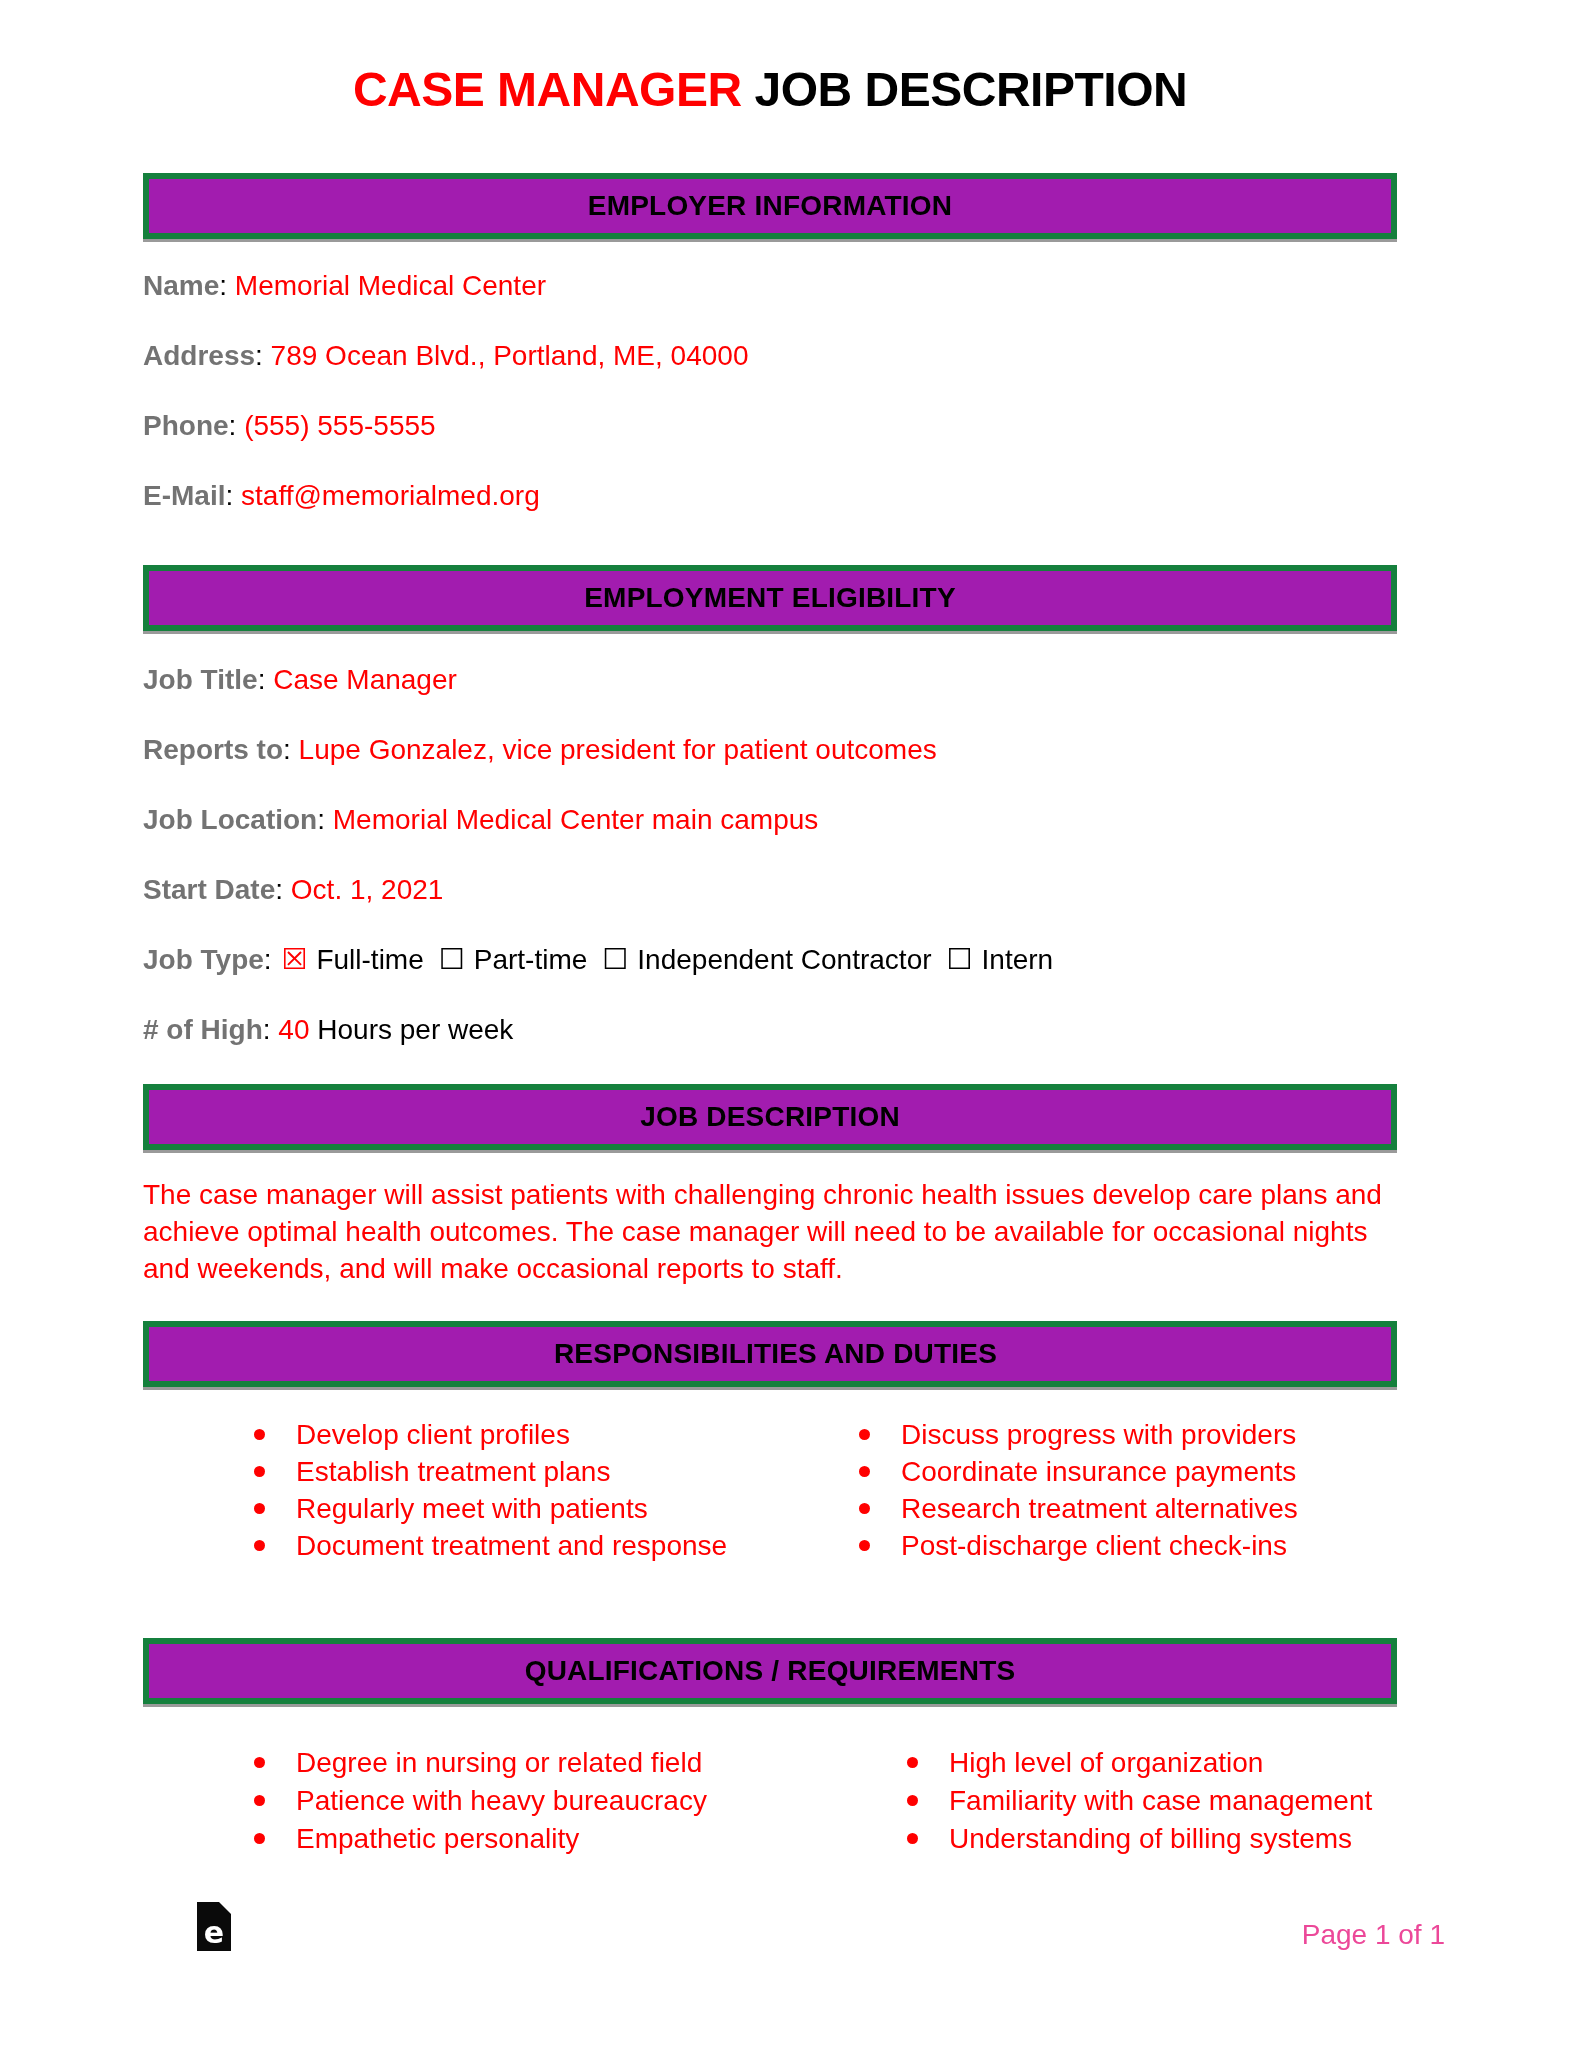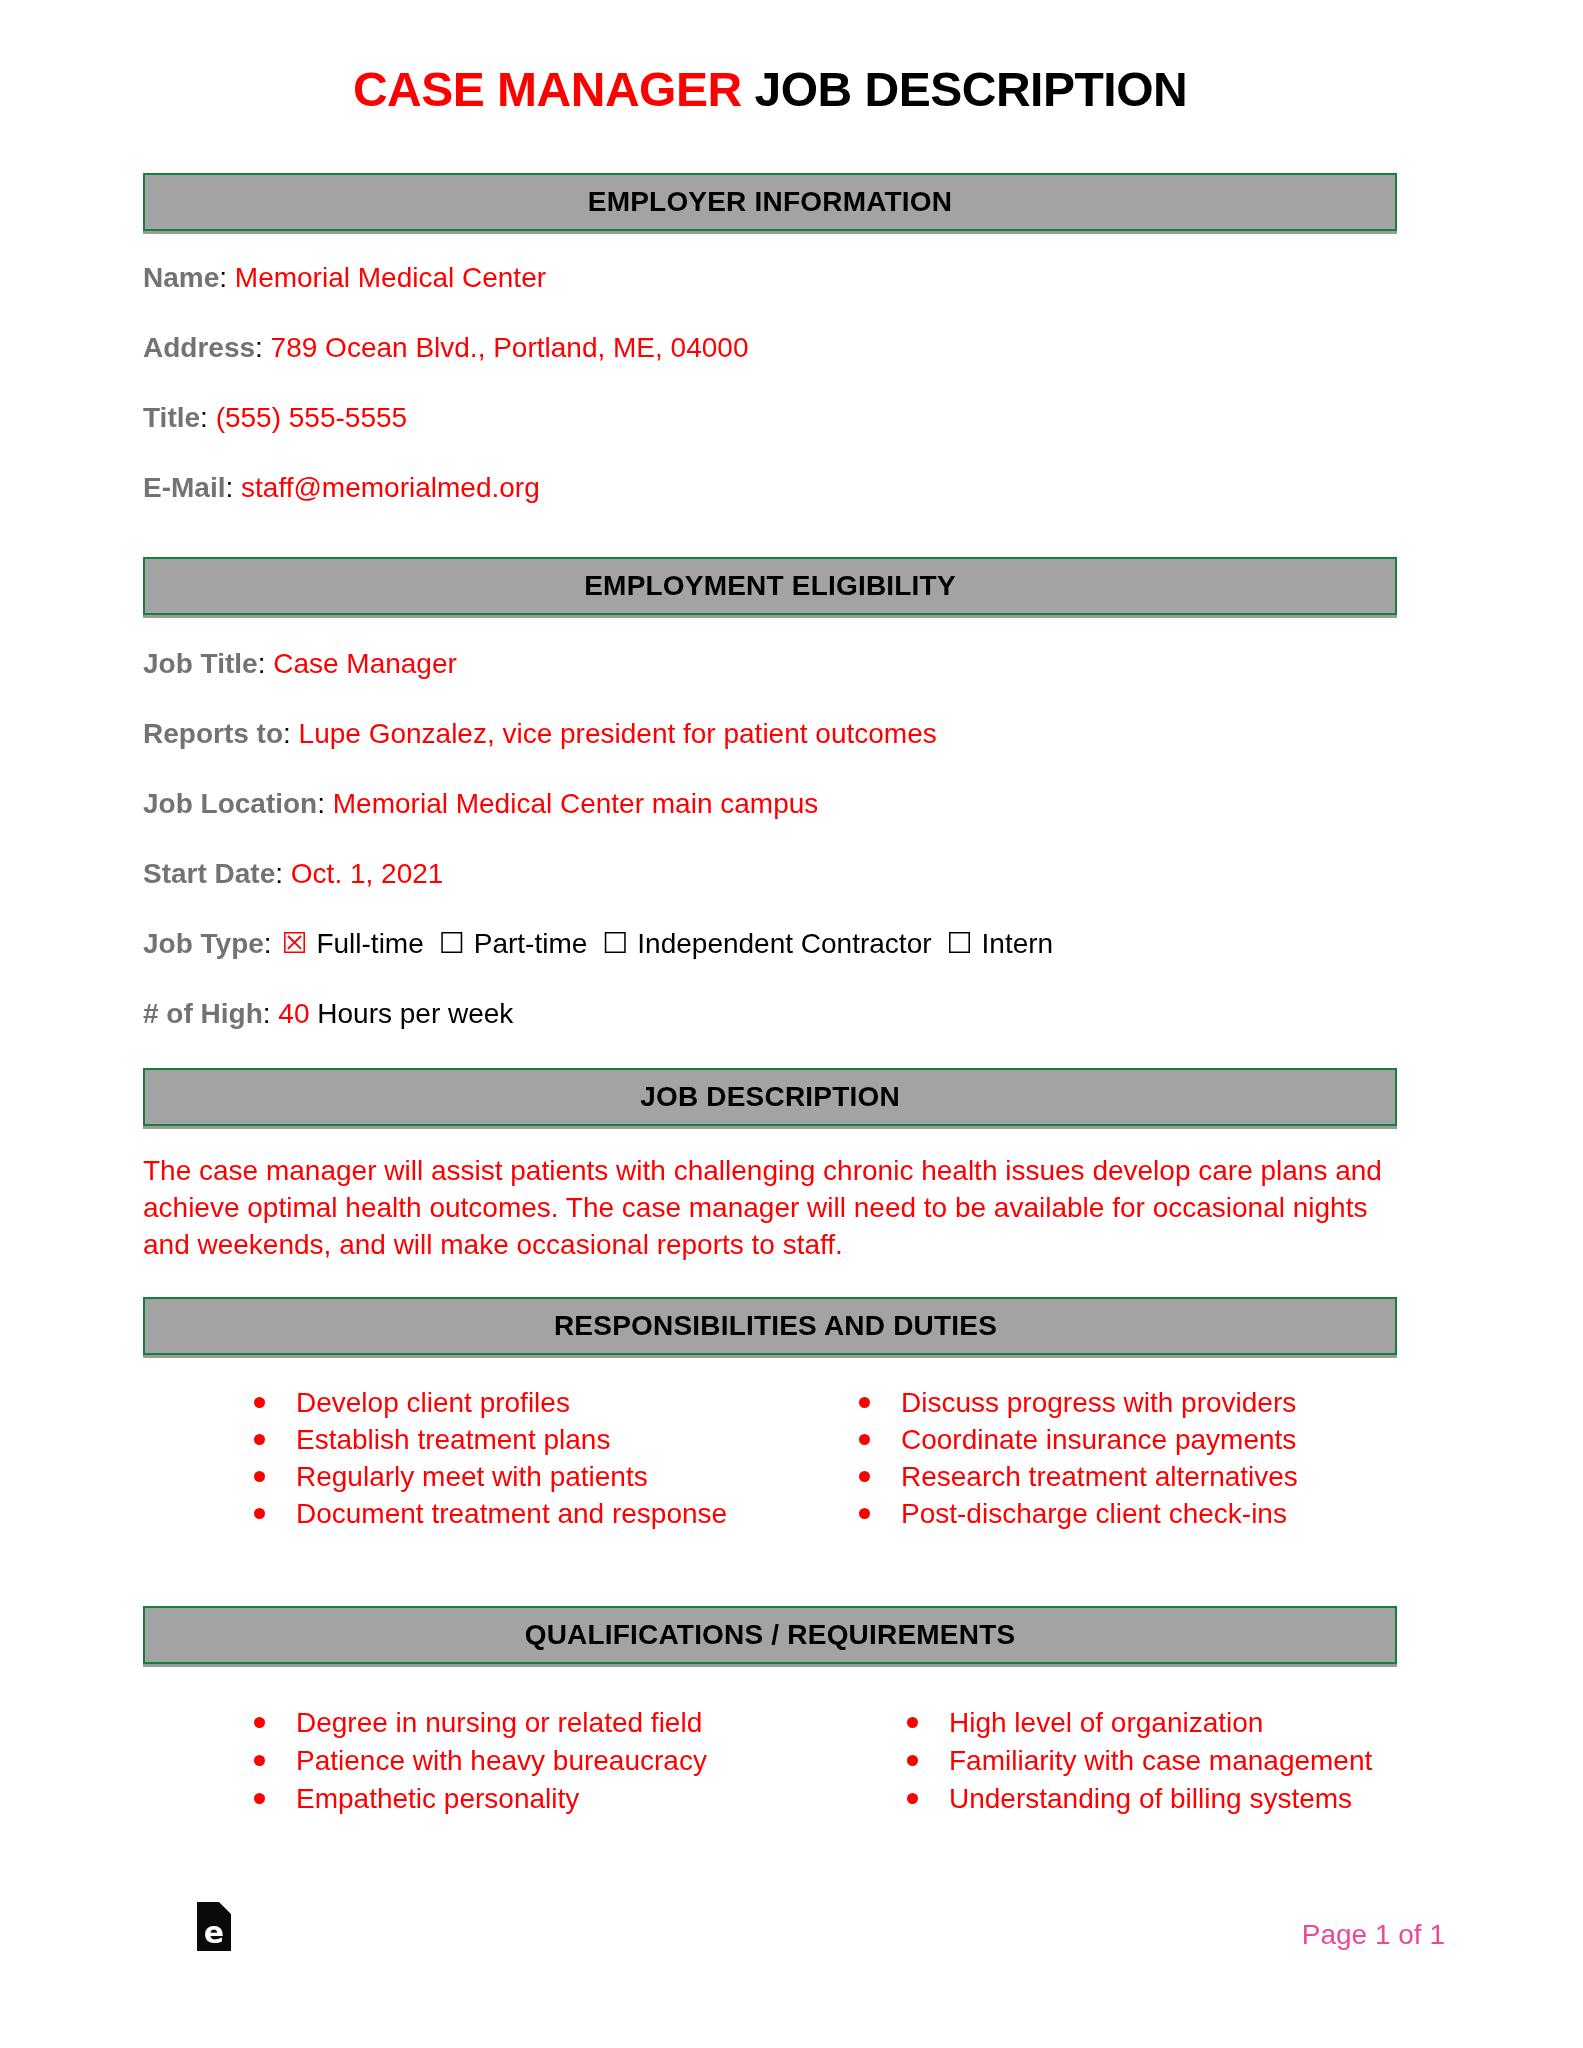--- a/index.html
+++ b/index.html
@@ -18,22 +18,22 @@
     font-size: 48px;
     font-weight: bold;
     line-height: 1.1;
     letter-spacing: -0.5px;
     white-space: nowrap;
   }
   .title-red { color: #FF0000; }
   .title-black { color: #000000; margin-left: 13px; }
 
   .section-box {
-    background: #a3a3a3;
-    border: 2px solid #15803d;
+    background: #a21caf;
+    border: 6px solid #15803d;
     box-shadow: 0 3px 0 #9a9a9a;
     text-align: center;
     font-weight: bold;
     font-size: 28px;
     line-height: 32px;
     padding: 11px 0;
     letter-spacing: 0.2px;
   }
   .mt-box1 { margin-top: 56px; }
   .mt-box2 { margin-top: 54px; }
@@ -119,21 +119,21 @@
 
   <div class="section-box mt-box1">EMPLOYER INFORMATION</div>
 
   <p class="field first">
     <span class="lbl">Name</span><span class="colon">: </span><span class="val">Memorial Medical Center</span>
   </p>
   <p class="field">
     <span class="lbl">Address</span><span class="colon">: </span><span class="val">789 Ocean Blvd., Portland, ME, 04000</span>
   </p>
   <p class="field">
-    <span class="lbl">Title</span><span class="colon">: </span><span class="val">(555) 555-5555</span>
+    <span class="lbl">Phone</span><span class="colon">: </span><span class="val">(555) 555-5555</span>
   </p>
   <p class="field">
     <span class="lbl">E-Mail</span><span class="colon">: </span><span class="val">staff@memorialmed.org</span>
   </p>
 
   <div class="section-box mt-box2">EMPLOYMENT ELIGIBILITY</div>
 
   <p class="field first-e">
     <span class="lbl">Job Title</span><span class="colon">: </span><span class="val">Case Manager</span>
   </p>

